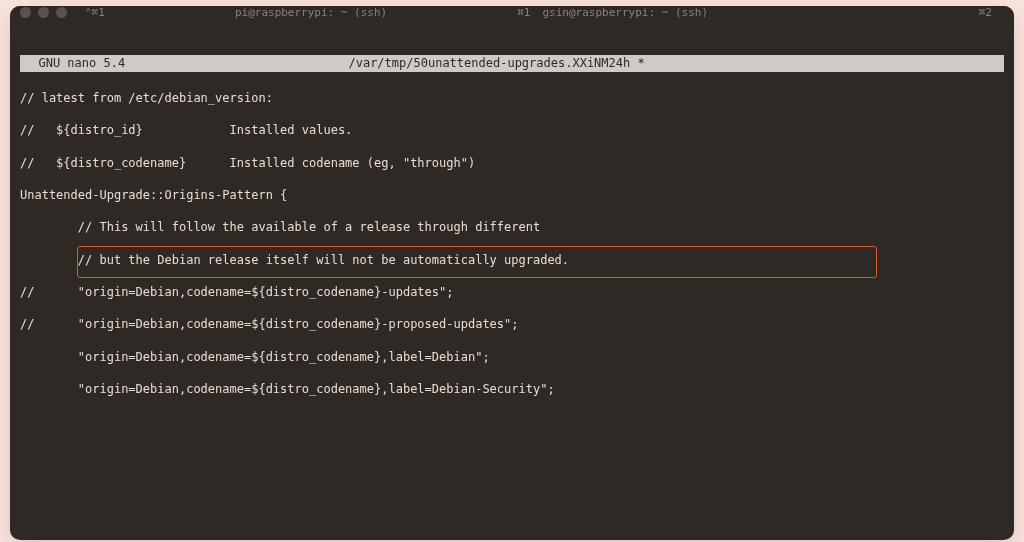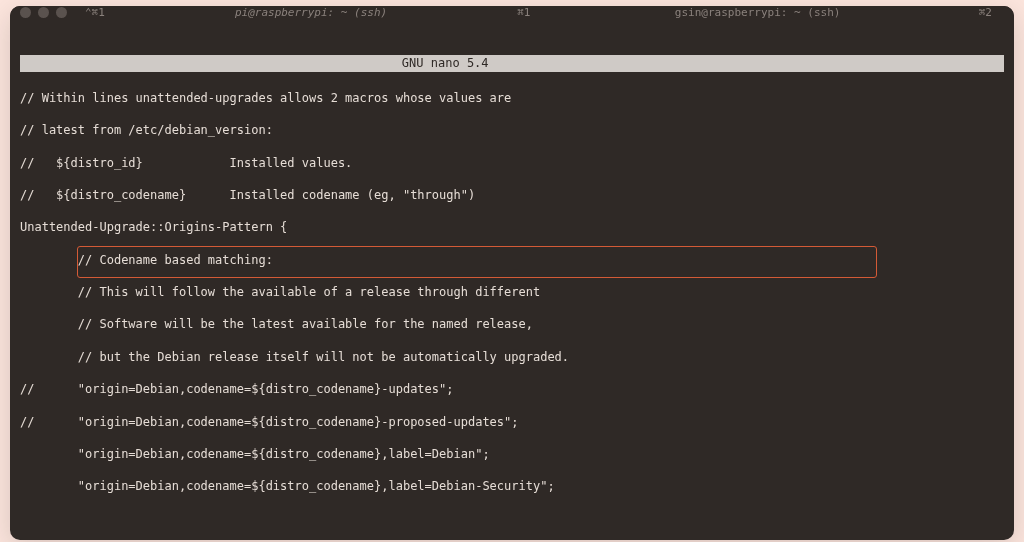--- a/index.html
+++ b/index.html
@@ -47,21 +47,20 @@
     white-space: pre;
     font-size:12px;
     position:relative;
   }
   .status-bar {
     background:#cfcac6;
     color:#2f2926;
     padding:0 4px;
     display:flex;
     margin-bottom:2px;
-    justify-content:center;
   }
   .status-left{ flex:0 0 auto; padding-right:8px;}
   .status-center{ flex:1; text-align:center; }
   .highlight-box {
     position:absolute;
     border:1.5px solid #d45a36;
     border-radius:3px;
     left: 67px;
     width: 800px;
     top: 227px;
@@ -75,43 +74,41 @@
 <div class="window">
   <div class="titlebar">
     <div class="traffic-lights">
       <div class="tl"></div>
       <div class="tl"></div>
       <div class="tl"></div>
     </div>
     <div class="tabs">
       <div class="tab">
         <span class="shortcut-left">⌃⌘1</span>
-        <span style="flex:1; text-align:center;font-style:italic;">pi@raspberrypi: ~ (ssh)</span>
+        <span style="flex:1; text-align:center;">pi@raspberrypi: ~ (ssh)</span>
         <span class="shortcut">⌘1</span>
       </div>
       <div class="tab">
-        <span style="flex:1; text-align:center;">gsin@raspberrypi: ~ (ssh)</span>
+        <span style="flex:1; ">gsin@raspberrypi: ~ (ssh)</span>
         <span class="shortcut">⌘2</span>
       </div>
     </div>
   </div>
 
   <div class="term">
     <div class="status-bar">
       <span class="status-left">  GNU nano 5.4</span>
+      <span class="status-center">/var/tmp/50unattended-upgrades.XXiNM24h *</span>
       <span style="flex:0 0 140px;"></span>
     </div>
-<div>// Within lines unattended-upgrades allows 2 macros whose values are</div>
 <div>// latest from /etc/debian_version:</div>
 <div>//   ${distro_id}            Installed values.</div>
 <div>//   ${distro_codename}      Installed codename (eg, "through")</div>
 <div>Unattended-Upgrade::Origins-Pattern {</div>
-<div>        // Codename based matching:</div>
 <div>        // This will follow the available of a release through different</div>
-<div>        // Software will be the latest available for the named release,</div>
 <div>        // but the Debian release itself will not be automatically upgraded.</div>
 <div>//      "origin=Debian,codename=${distro_codename}-updates";</div>
 <div>//      "origin=Debian,codename=${distro_codename}-proposed-updates";</div>
 <div>        "origin=Debian,codename=${distro_codename},label=Debian";</div>
 <div>        "origin=Debian,codename=${distro_codename},label=Debian-Security";</div>
 
 
 
 <div></div>
 

